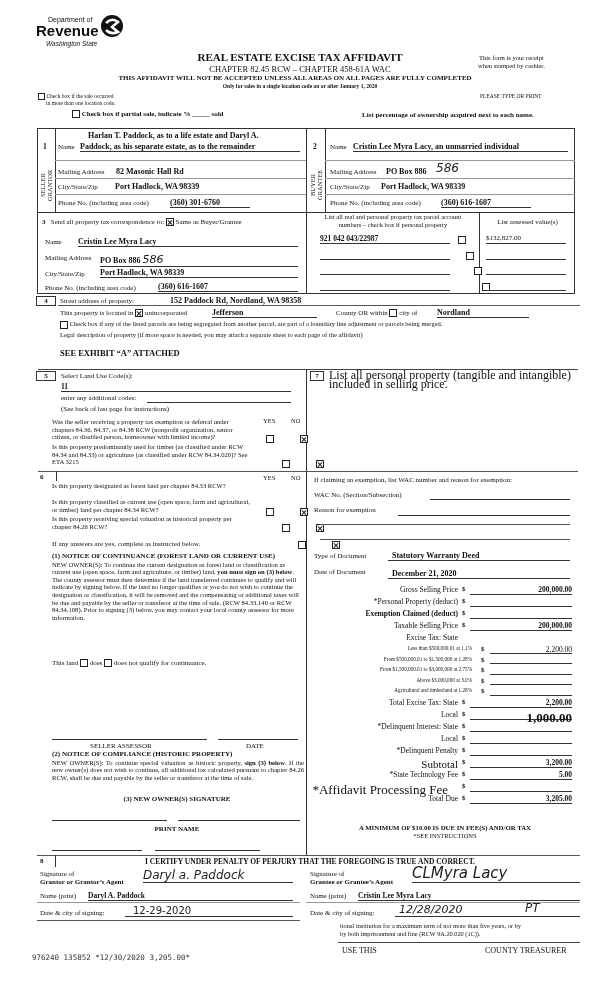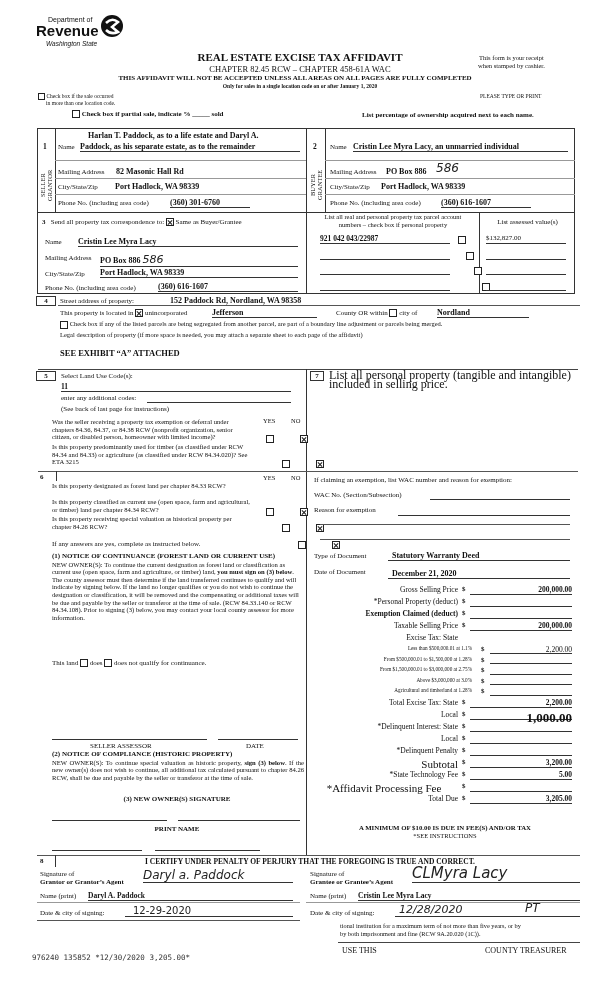--- a/index.html
+++ b/index.html
@@ -248,21 +248,21 @@
     <div class="abs r ul b" style="left: 470px; top: 733.5px; width: 102px; height: 10px; font-size: 7.5px;"></div>
     <div class="abs r" style="left: 310px; top: 745.5px; width: 148px; font-size: 7.5px; white-space: nowrap;">*Delinquent Penalty</div>
     <div class="abs b" style="left: 462px; top: 745.5px; font-size: 7px;">$</div>
     <div class="abs r ul b" style="left: 470px; top: 745.5px; width: 102px; height: 10px; font-size: 7.5px;"></div>
     <div class="abs r" style="left: 310px; top: 757.5px; width: 148px; font-size: 11px; white-space: nowrap;">Subtotal</div>
     <div class="abs b" style="left: 462px; top: 757.5px; font-size: 7px;">$</div>
     <div class="abs r ul b" style="left: 470px; top: 757.5px; width: 102px; height: 10px; font-size: 7.5px;">3,200.00</div>
     <div class="abs r" style="left: 310px; top: 769.5px; width: 148px; font-size: 7.5px; white-space: nowrap;">*State Technology Fee</div>
     <div class="abs b" style="left: 462px; top: 769.5px; font-size: 7px;">$</div>
     <div class="abs r ul b" style="left: 470px; top: 769.5px; width: 102px; height: 10px; font-size: 7.5px;">5.00</div>
-    <div class="abs r" style="left: 310px; top: 781.5px; width: 148px; font-size: 11px; white-space: nowrap; text-align: center;">*Affidavit Processing Fee</div>
+    <div class="abs r" style="left: 300px; top: 781.5px; width: 148px; font-size: 13px; white-space: nowrap;">*Affidavit Processing Fee</div>
     <div class="abs b" style="left: 462px; top: 781.5px; font-size: 7px;">$</div>
     <div class="abs r ul b" style="left: 470px; top: 781.5px; width: 102px; height: 10px; font-size: 7.5px;"></div>
     <div class="abs r" style="left: 310px; top: 793.5px; width: 148px; font-size: 7.5px; white-space: nowrap;">Total Due</div>
     <div class="abs b" style="left: 462px; top: 793.5px; font-size: 7px;">$</div>
     <div class="abs r ul b" style="left: 470px; top: 793.5px; width: 102px; height: 10px; font-size: 7.5px;">3,205.00</div>
   </div>
 
 <div class="abs b c" style="left:310px;top:824px;width:270px;font-size:6.8px;">A MINIMUM OF $10.00 IS DUE IN FEE(S) AND/OR TAX</div>
 <div class="abs c" style="left:310px;top:832px;width:270px;font-size:6.5px;">*SEE INSTRUCTIONS</div>
 

